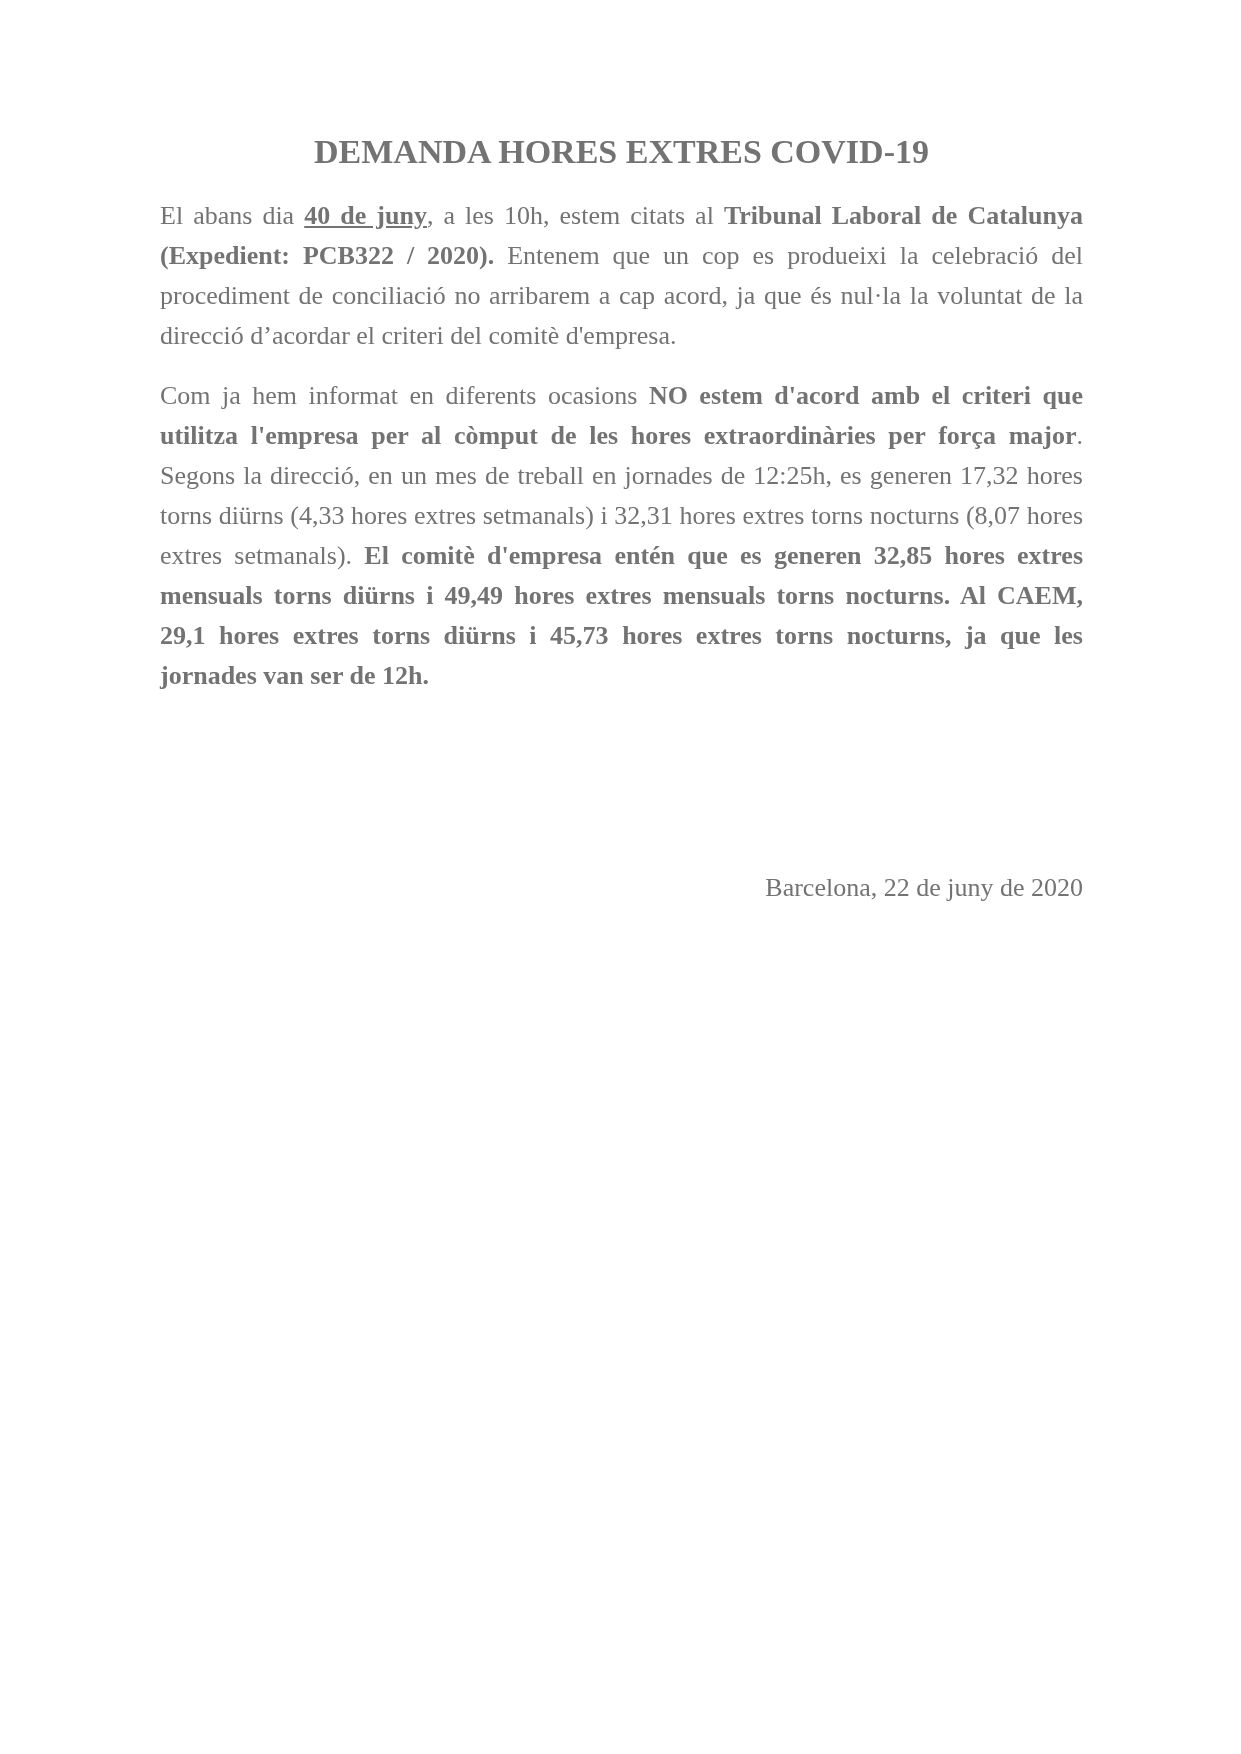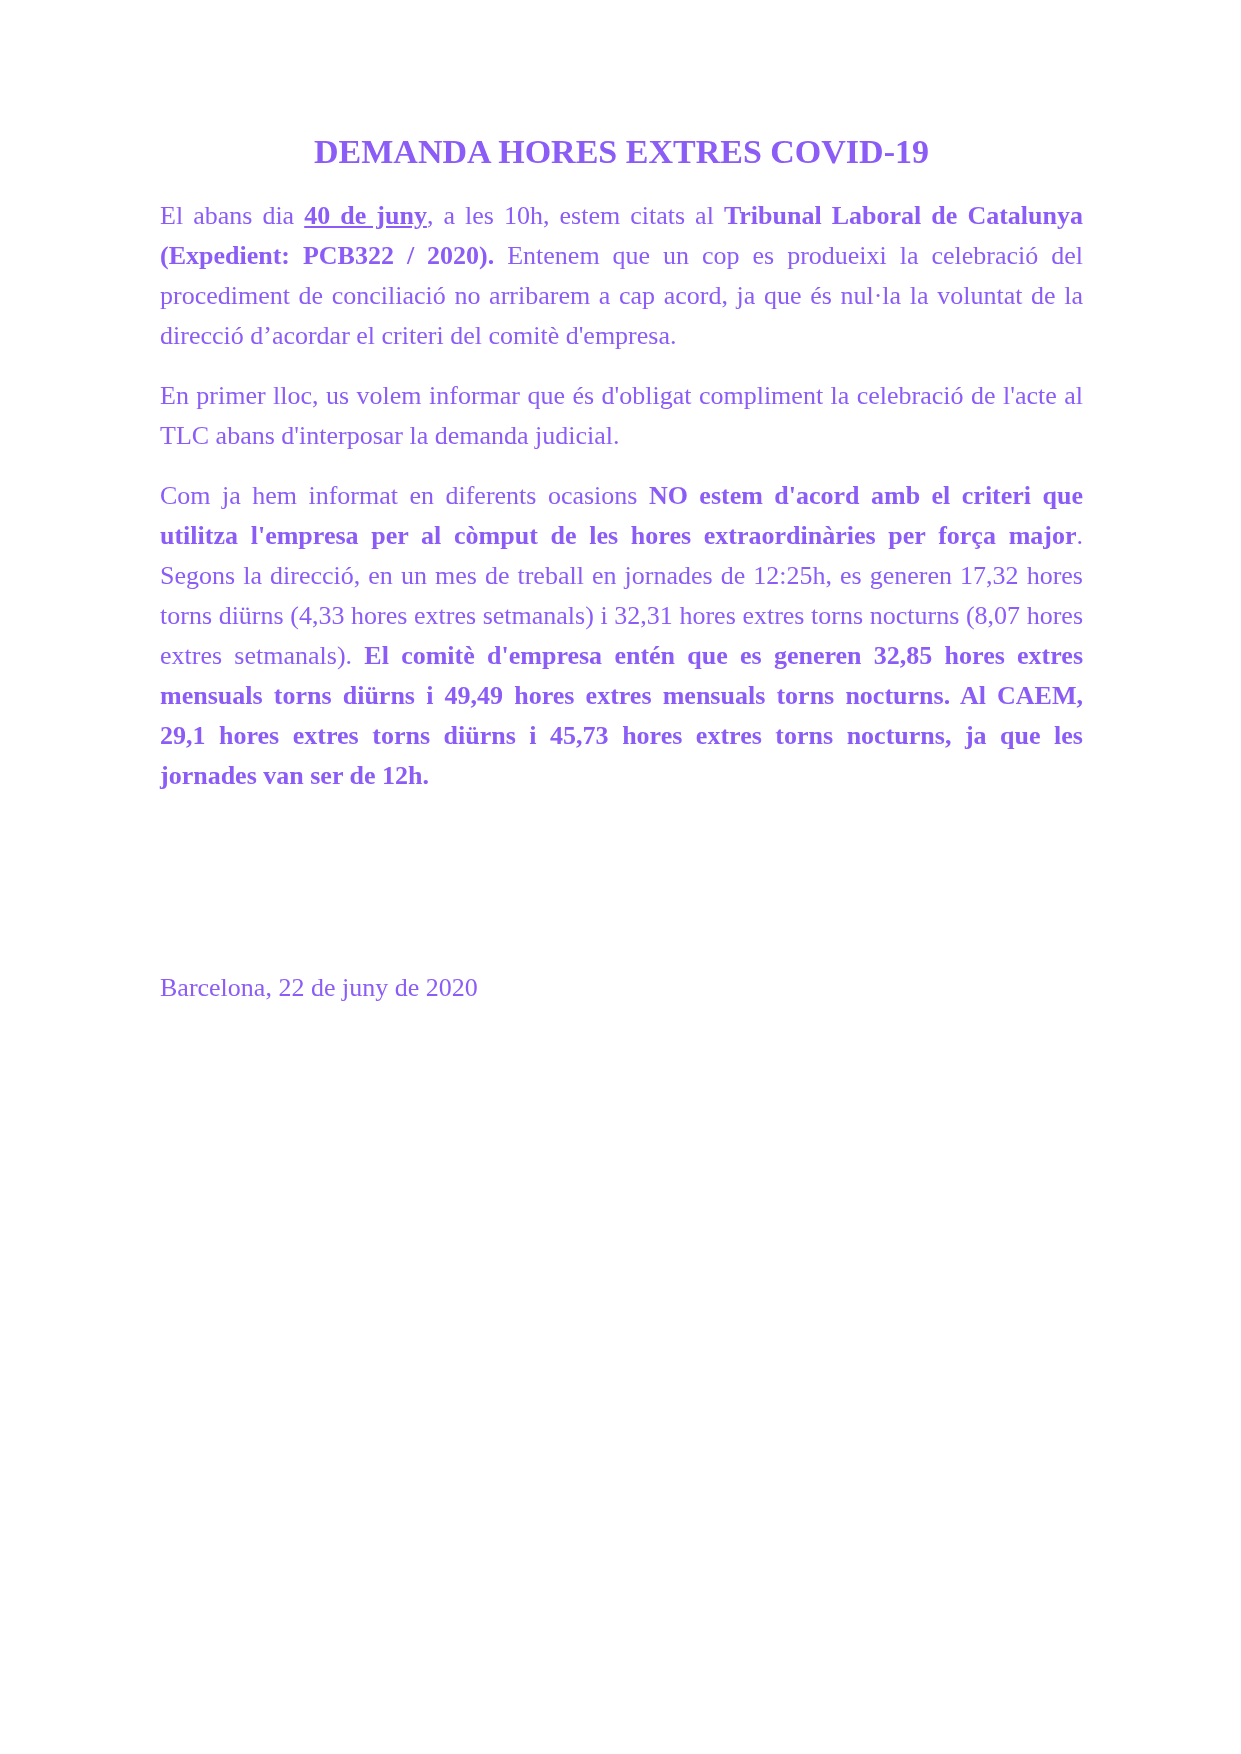--- a/index.html
+++ b/index.html
@@ -6,21 +6,21 @@
     margin: 0;
     padding: 0;
     background: #ffffff;
   }
   .page {
     position: relative;
     width: 1241px;
     height: 1664px;
     background: #ffffff;
     font-family: "Liberation Serif", "DejaVu Serif", serif;
-    color: #8b5cf6;
+    color: #737373;
     overflow: hidden;
   }
   .content {
     padding: 0 158px 0 160px;
   }
   h1.doc-title {
     margin: 128px 0 0 0;
     font-size: 34px;
     line-height: 48px;
     font-weight: bold;
@@ -28,36 +28,35 @@
     letter-spacing: 0px;
   }
   p {
     font-size: 26px;
     line-height: 40px;
     text-align: justify;
     margin: 20px 0 0 0;
   }
   p.first-para { margin-top: 82px; }
   p.closing-para { margin-top: 66px; text-align: left; }
-  p.signoff-para { margin-top: 172px; text-align: left; }
+  p.signoff-para { margin-top: 172px; text-align: right; }
   .b { font-weight: bold; }
   .u { text-decoration: underline; }
 </style>
 </head>
 <body>
 
 <div class="page">
   <div class="content">
 
     <h1 class="doc-title">DEMANDA HORES EXTRES COVID-19</h1>
 
 
     <p><span>El abans dia </span><span class="b u">40 de juny</span><span>, a les 10h, estem citats al </span><span class="b">Tribunal Laboral de Catalunya (Expedient: PCB322 / 2020).</span><span> Entenem que un cop es produeixi la celebració del procediment de conciliació no arribarem a cap acord, ja que és nul·la la voluntat de la direcció d’acordar el criteri del comitè d'empresa.</span></p>
 
-    <p><span>En primer lloc, us volem informar que és d'obligat compliment la celebració de l'acte al TLC abans d'interposar la demanda judicial.</span></p>
 
     <p><span>Com ja hem informat en diferents ocasions </span><span class="b">NO estem d'acord amb el criteri que utilitza l'empresa per al còmput de les hores extraordinàries per força major</span><span>. Segons la direcció, en un mes de treball en jornades de 12:25h, es generen 17,32 hores torns diürns (4,33 hores extres setmanals) i 32,31 hores extres torns nocturns (8,07 hores extres setmanals). </span><span class="b">El comitè d'empresa entén que es generen 32,85 hores extres mensuals torns diürns i 49,49 hores extres mensuals torns nocturns. Al CAEM, 29,1 hores extres torns diürns i 45,73 hores extres torns nocturns, ja que les jornades van ser de 12h.</span></p>
 
 
     <p class="signoff-para"><span>Barcelona, 22 de juny de 2020</span></p>
 
   </div>
 </div>
 
 </body></html>

